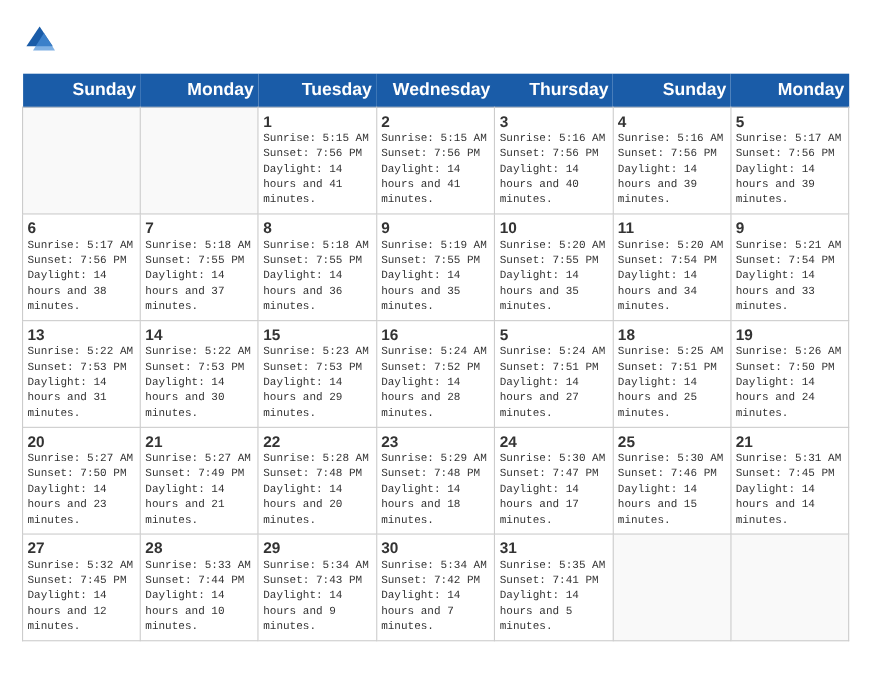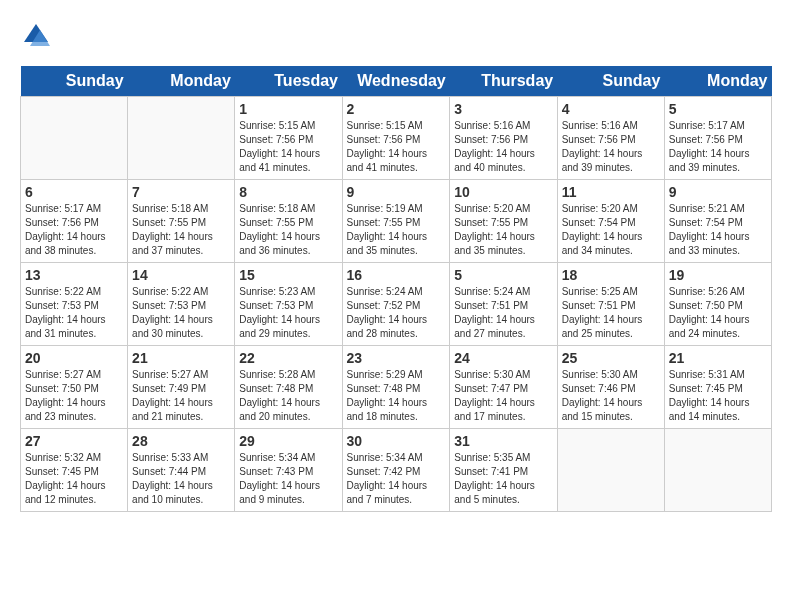--- a/index.html
+++ b/index.html
@@ -67,20 +67,21 @@
     .day-num {
       font-size: 14px;
       font-weight: bold;
       color: #333;
       margin-bottom: 2px;
     }
     .day-info {
       font-size: 10px;
       color: #333;
       line-height: 1.4;
+      font-family: Liberation Mono, monospace;
     }
     tr:nth-child(even) td {
       background: #fff;
     }
   </style>
 </head>
 <body>
 
 <div class="header">
   <div class="logo">

